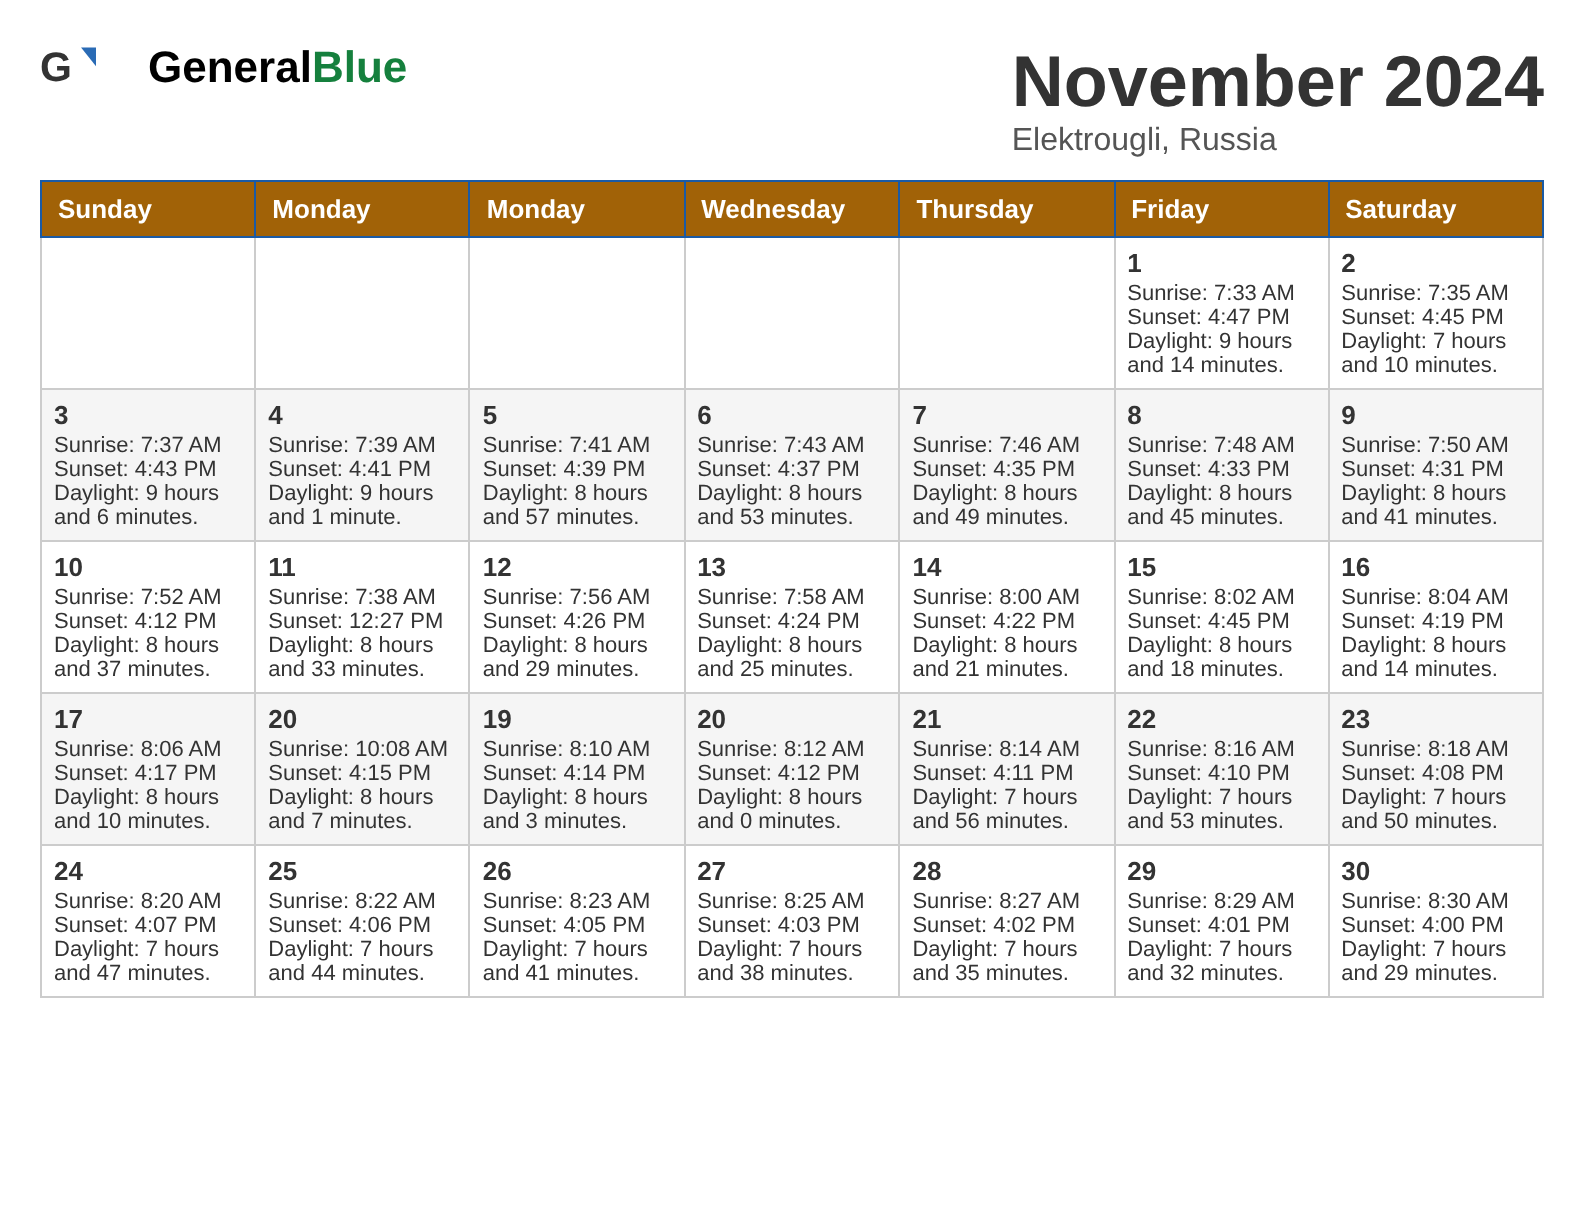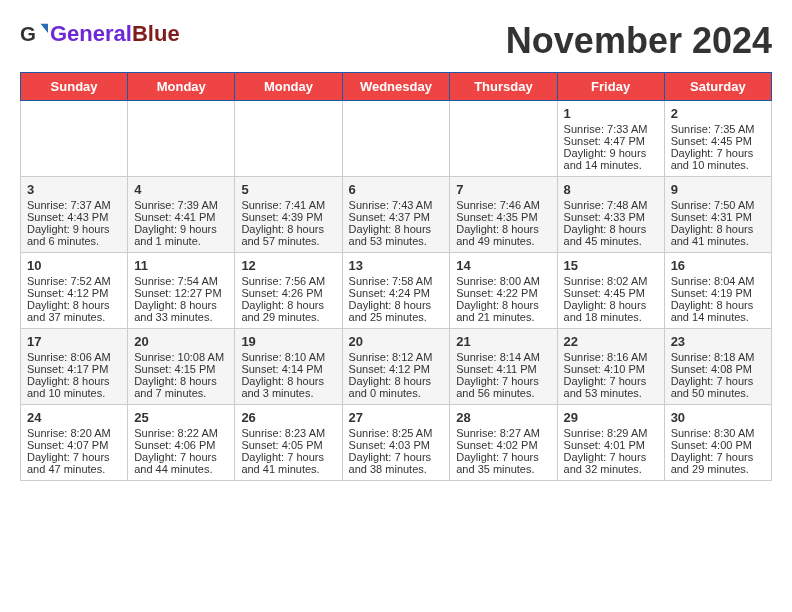--- a/index.html
+++ b/index.html
@@ -18,22 +18,22 @@
     }
     .logo {
       display: flex;
       align-items: center;
     }
     .logo-text {
       font-size: 22px;
       font-weight: bold;
       line-height: 1;
     }
-    .logo-general { color: #6d28d9; }
-    .logo-blue { color: #7f1d1d; }
+    .logo-general { color: #000000; margin-left: 24px; }
+    .logo-blue { color: #15803d; }
     .logo-icon {
       width: 28px;
       height: 28px;
       margin-right: 2px;
     }
     .title-block {
     }
     .month-title {
       font-size: 36px;
       font-weight: bold;
@@ -41,26 +41,26 @@
     }
     .location {
       font-size: 16px;
       color: #555;
     }
     .calendar {
       width: 100%;
       border-collapse: collapse;
     }
     .calendar th {
-      background: #ef4444;
+      background: #a16207;
       color: #fff;
       font-size: 13px;
       font-weight: bold;
       padding: 6px 8px;
-      text-align: center;
+      text-align: left;
       border: 1px solid #1a5aa5;
     }
     .calendar td {
       border: 1px solid #ccc;
       vertical-align: top;
       padding: 5px 6px;
       width: 108px;
       min-height: 80px;
       font-size: 11px;
       color: #333;
@@ -92,20 +92,21 @@
       <polygon points="22,4 30,4 30,14" fill="#2a6bb5"></polygon>
     </svg>
     <div>
       <div class="logo-text">
         <span class="logo-general">General</span><span class="logo-blue">Blue</span>
       </div>
     </div>
   </div>
   <div class="title-block">
     <div class="month-title">November 2024</div>
+    <div class="location">Elektrougli, Russia</div>
   </div>
 </div>
 
 <table class="calendar">
   <thead>
     <tr>
     <th>Sunday</th>
         <th>Monday</th>
         <th>Monday</th>
         <th>Wednesday</th>
@@ -180,21 +181,21 @@
       </tr>
       <tr class="row-odd">
         <td>
           <span class="day-num">10</span>
           <div>Sunrise: 7:52 AM</div>
           <div>Sunset: 4:12 PM</div>
           <div>Daylight: 8 hours and 37 minutes.</div>
         </td>
         <td>
           <span class="day-num">11</span>
-          <div>Sunrise: 7:54 AM</div>
+          <div>Sunrise: 7:38 AM</div>
           <div>Sunset: 12:27 PM</div>
           <div>Daylight: 8 hours and 33 minutes.</div>
         </td>
         <td>
           <span class="day-num">12</span>
           <div>Sunrise: 7:56 AM</div>
           <div>Sunset: 4:26 PM</div>
           <div>Daylight: 8 hours and 29 minutes.</div>
         </td>
         <td>

